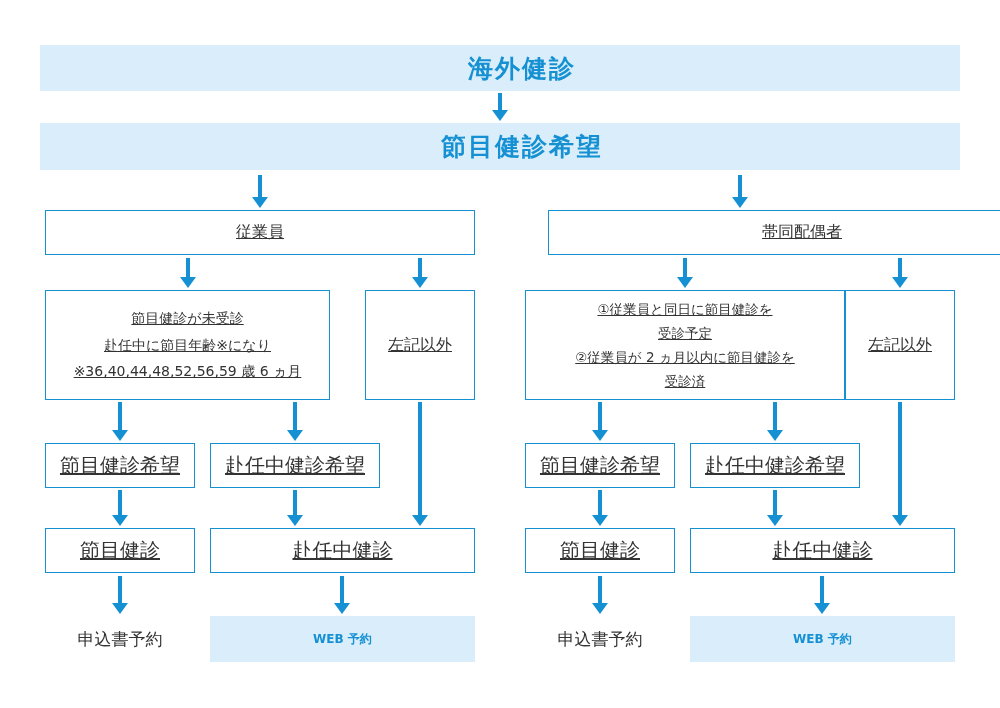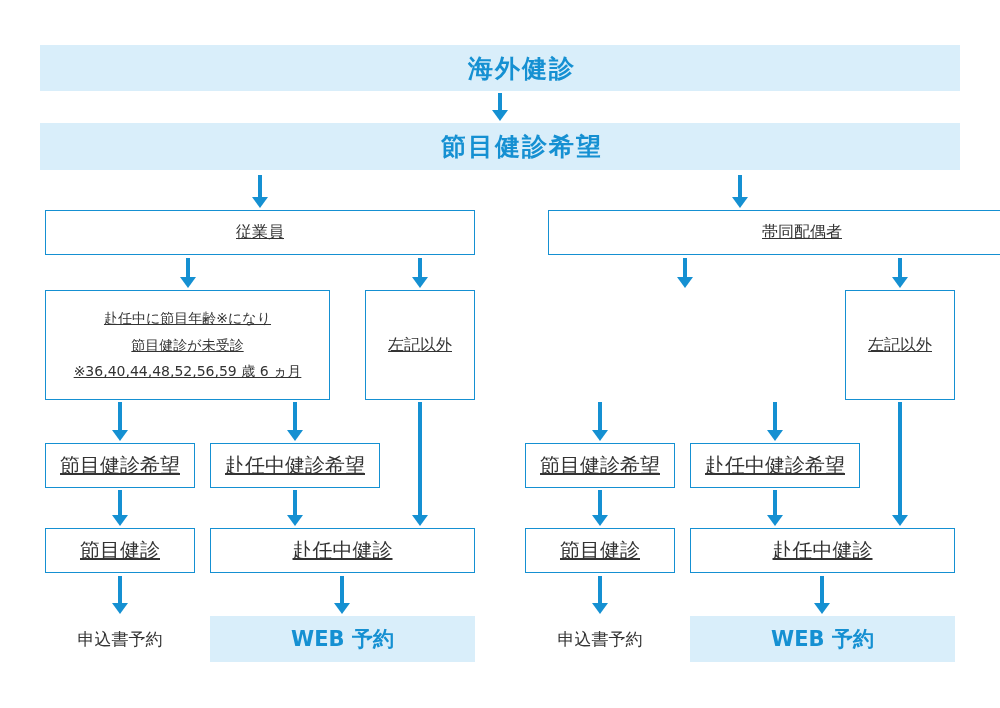--- a/index.html
+++ b/index.html
@@ -23,21 +23,21 @@
   .box.md{font-size:20px;}
   .cond-l{font-size:14px;line-height:1.9;}
   .cond-r{font-size:13.5px;line-height:1.78;}
   .plain-label{
     position:absolute;display:flex;align-items:center;justify-content:center;
     color:var(--text-dark);font-size:17px;text-align:left;
   }
   .web{
     position:absolute;background:var(--light-bg);color:var(--accent);
     font-weight:bold;display:flex;align-items:center;justify-content:center;
-    font-size:21px;cursor:pointer;
+    font-size:12px;cursor:pointer;
   }
   .arrow{
     position:absolute;transform:translateX(-50%);
     display:flex;flex-direction:column;align-items:center;
   }
   .arrow .stem{width:4px;flex:1 1 auto;background:var(--accent);}
   .arrow .head{
     width:0;height:0;flex:0 0 auto;
     border-left:8px solid transparent;border-right:8px solid transparent;
     border-top:11px solid var(--accent);
@@ -80,26 +80,32 @@
   <div class="arrow" style="left:685px;top:258px;height:30px">
     <div class="stem"></div>
     <div class="head"></div>
   </div>
   <div class="arrow" style="left:900px;top:258px;height:30px">
     <div class="stem"></div>
     <div class="head"></div>
   </div>
 
   <div class="box cond-l" style="left:45px;top:290px;width:285px;height:110px">
+    <div>節目健診が未受診</div>
     <div>赴任中に節目年齢※になり</div>
-    <div>節目健診が未受診</div>
     <div>※36,40,44,48,52,56,59 歳 6 ヵ月</div>
   </div>
   <div class="box" style="left:365px;top:290px;width:110px;height:110px">左記以外</div>
 
+  <div class="box cond-r" style="left:525px;top:290px;width:320px;height:110px">
+    <div>①従業員と同日に節目健診を</div>
+    <div>受診予定</div>
+    <div>②従業員が 2 ヵ月以内に節目健診を</div>
+    <div>受診済</div>
+  </div>
   <div class="box" style="left:845px;top:290px;width:110px;height:110px">左記以外</div>
 
   <div class="arrow" style="left:120px;top:402px;height:39px">
     <div class="stem"></div>
     <div class="head"></div>
   </div>
   <div class="arrow" style="left:295px;top:402px;height:39px">
     <div class="stem"></div>
     <div class="head"></div>
   </div>

